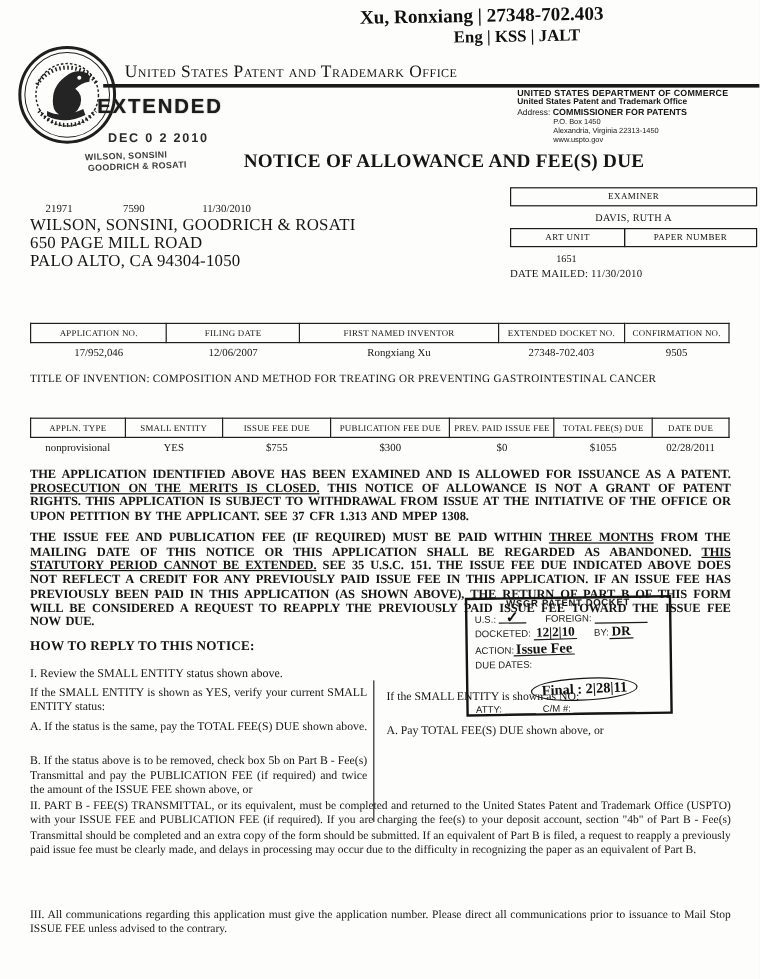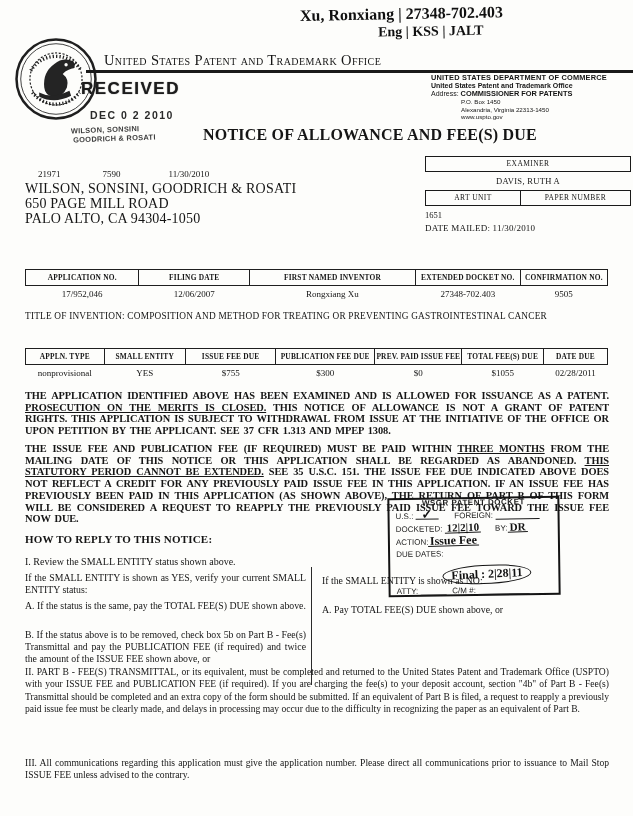--- a/index.html
+++ b/index.html
@@ -35,25 +35,25 @@
   .mail-codes .mc2{margin-left:42px;}
   .mail-codes .mc3{margin-left:48px;}
   .addressee{position:absolute;left:25px;top:181px;font-size:14px;line-height:15px;letter-spacing:.2px;}
 
   .exam-panel{position:absolute;left:425px;top:156px;width:206px;}
   .exam-box{border:1.2px solid #1a1a1a;height:14px;font-size:7.5px;text-align:center;line-height:14px;letter-spacing:.4px;background:transparent;}
   .exam-name{text-align:center;font-size:8.5px;margin-top:4px;letter-spacing:.3px;}
   .exam-row{display:flex;margin-top:4px;}
   .exam-row .au{width:94px;}
   .exam-row .pn{flex:1;margin-left:-1.2px;}
-  .exam-au-val{width:94px;font-size:8.5px;margin-top:4px;}
+  .exam-au-val{width:94px;text-align:center;font-size:8.5px;margin-top:4px;}
   .exam-date{font-size:9px;margin-top:3px;letter-spacing:.2px;}
 
   table.tbl{position:absolute;left:25px;border-collapse:collapse;table-layout:fixed;width:583px;}
-  table.tbl th{border:1.4px solid #1f1f1f;font-weight:700;font-size:7.4px;letter-spacing:.2px;padding:3px 1px;font-family:"Liberation Serif",serif;}
+  table.tbl th{border:1.4px solid #1f1f1f;font-weight:400;font-size:7.4px;letter-spacing:.2px;padding:3px 1px;font-family:"Liberation Serif",serif;}
   table.tbl td{border:none;font-size:9px;text-align:center;padding:3px 1px 0 1px;}
   .t1{top:269px;}
   .t2{top:348px;}
 
   .invention-title{position:absolute;left:25px;top:311px;font-size:9.3px;letter-spacing:.2px;}
 
   .para{position:absolute;left:25px;width:584px;font-size:10.4px;line-height:11.7px;font-weight:700;text-align:justify;letter-spacing:-.1px;word-spacing:1.5px;}
   .p1{top:390px;}
   .p2{top:443px;}
   .u{text-decoration:underline;}
@@ -117,21 +117,21 @@
 
   <div class="commerce">
     <div class="c1">UNITED STATES DEPARTMENT OF COMMERCE</div>
     <div class="c2">United States Patent and Trademark Office</div>
     <div class="c2n"><span>Address:</span> <b>COMMISSIONER FOR PATENTS</b></div>
     <div class="c3">P.O. Box 1450</div>
     <div class="c3">Alexandria, Virginia 22313-1450</div>
     <div class="c3">www.uspto.gov</div>
   </div>
 
-  <div class="received">RECEIVED</div>
+  <div class="received">EXTENDED</div>
   <div class="received-date">DEC 0 2 2010</div>
   <div class="firm-stamp">
     <div>WILSON, SONSINI</div>
     <div>GOODRICH &amp; ROSATI</div>
   </div>
 
   <div class="notice-title">NOTICE OF ALLOWANCE AND FEE(S) DUE</div>
 
   <div class="mail-codes">
     <span>21971</span><span class="mc2">7590</span><span class="mc3">11/30/2010</span>

